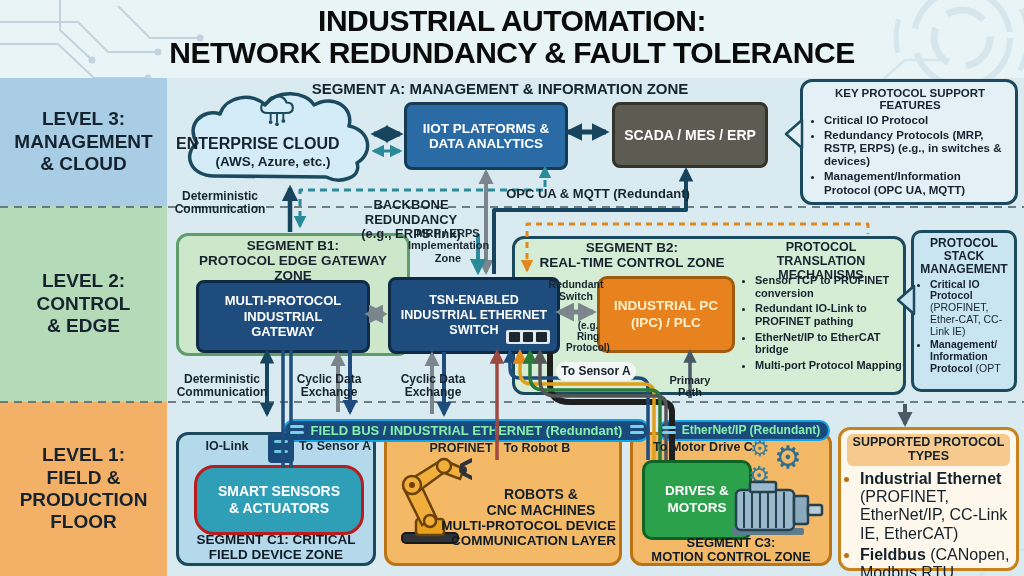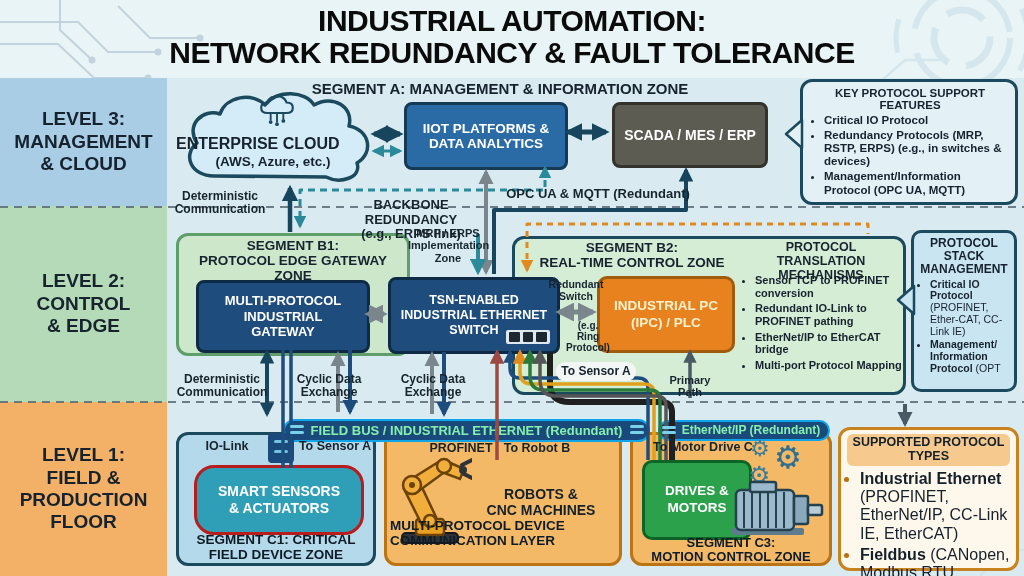--- a/index.html
+++ b/index.html
@@ -82,21 +82,21 @@
   #io-connector{left:268px;top:433px;width:26px;height:30px;background:#1a4a7c;border-radius:4px;z-index:5;}
   #io-connector::before,#io-connector::after{content:"";position:absolute;left:6px;width:14px;height:3px;background:#6fc6de;border-radius:2px;}
   #io-connector::before{top:7px;} #io-connector::after{top:17px;}
   #lbl-tosensorA{left:298px;top:439px;width:74px;font-size:12.5px;}
   #sensors-box{left:194px;top:465px;width:164px;height:64px;background:#2f9fb8;border:3px solid #b91c1c;border-radius:20px;font-size:14px;line-height:1.25;}
   #c1-caption{left:180px;top:533px;width:192px;font-weight:bold;font-size:13.5px;text-align:center;z-index:5;white-space:pre-line;line-height:1.1;color:#0f1c28;}
   #lbl-profinet{left:428px;top:441px;width:66px;font-size:12.5px;}
   #lbl-torobot{left:500px;top:441px;width:74px;font-size:12.5px;}
   #robot-icon{left:388px;top:447px;width:84px;height:98px;z-index:4;}
   #robots-lbl{left:470px;top:462px;width:142px;font-weight:bold;font-size:14px;text-align:center;z-index:5;white-space:pre-line;line-height:1.15;color:#14202a;margin-top:24px;}
-  #c2-caption{left:390px;top:519px;width:226px;font-weight:bold;font-size:13.5px;text-align:left;z-index:5;white-space:pre-line;line-height:1.1;color:#0f1c28;}
+  #c2-caption{left:390px;top:519px;width:226px;font-weight:bold;font-size:13.5px;text-align:right;z-index:5;white-space:pre-line;line-height:1.1;color:#0f1c28;}
   #lbl-tomotor{left:644px;top:440px;width:118px;font-size:12.5px;}
   #drives-box{left:642px;top:460px;width:104px;height:74px;background:#2ba14c;border:3px solid #0e6426;border-radius:10px;font-size:13.5px;line-height:1.25;}
   .gear{position:absolute;z-index:4;color:#3e7d99;font-family:"DejaVu Sans",sans-serif;line-height:1;}
   #gear1{left:750px;top:438px;font-size:22px;}
   #gear2{left:774px;top:442px;font-size:31px;color:#2f6f8f;}
   #gear3{left:748px;top:463px;font-size:25px;}
   #motor-icon{left:730px;top:478px;width:96px;height:60px;z-index:4;}
   #c3-caption{left:636px;top:536px;width:190px;font-weight:bold;font-size:13px;text-align:center;z-index:5;white-space:pre-line;line-height:1.1;color:#0f1c28;}
   
   #sup-box{left:838px;top:427px;width:181px;height:144px;background:#fdf7ec;border:3px solid #c8821e;padding:4px 6px;}

